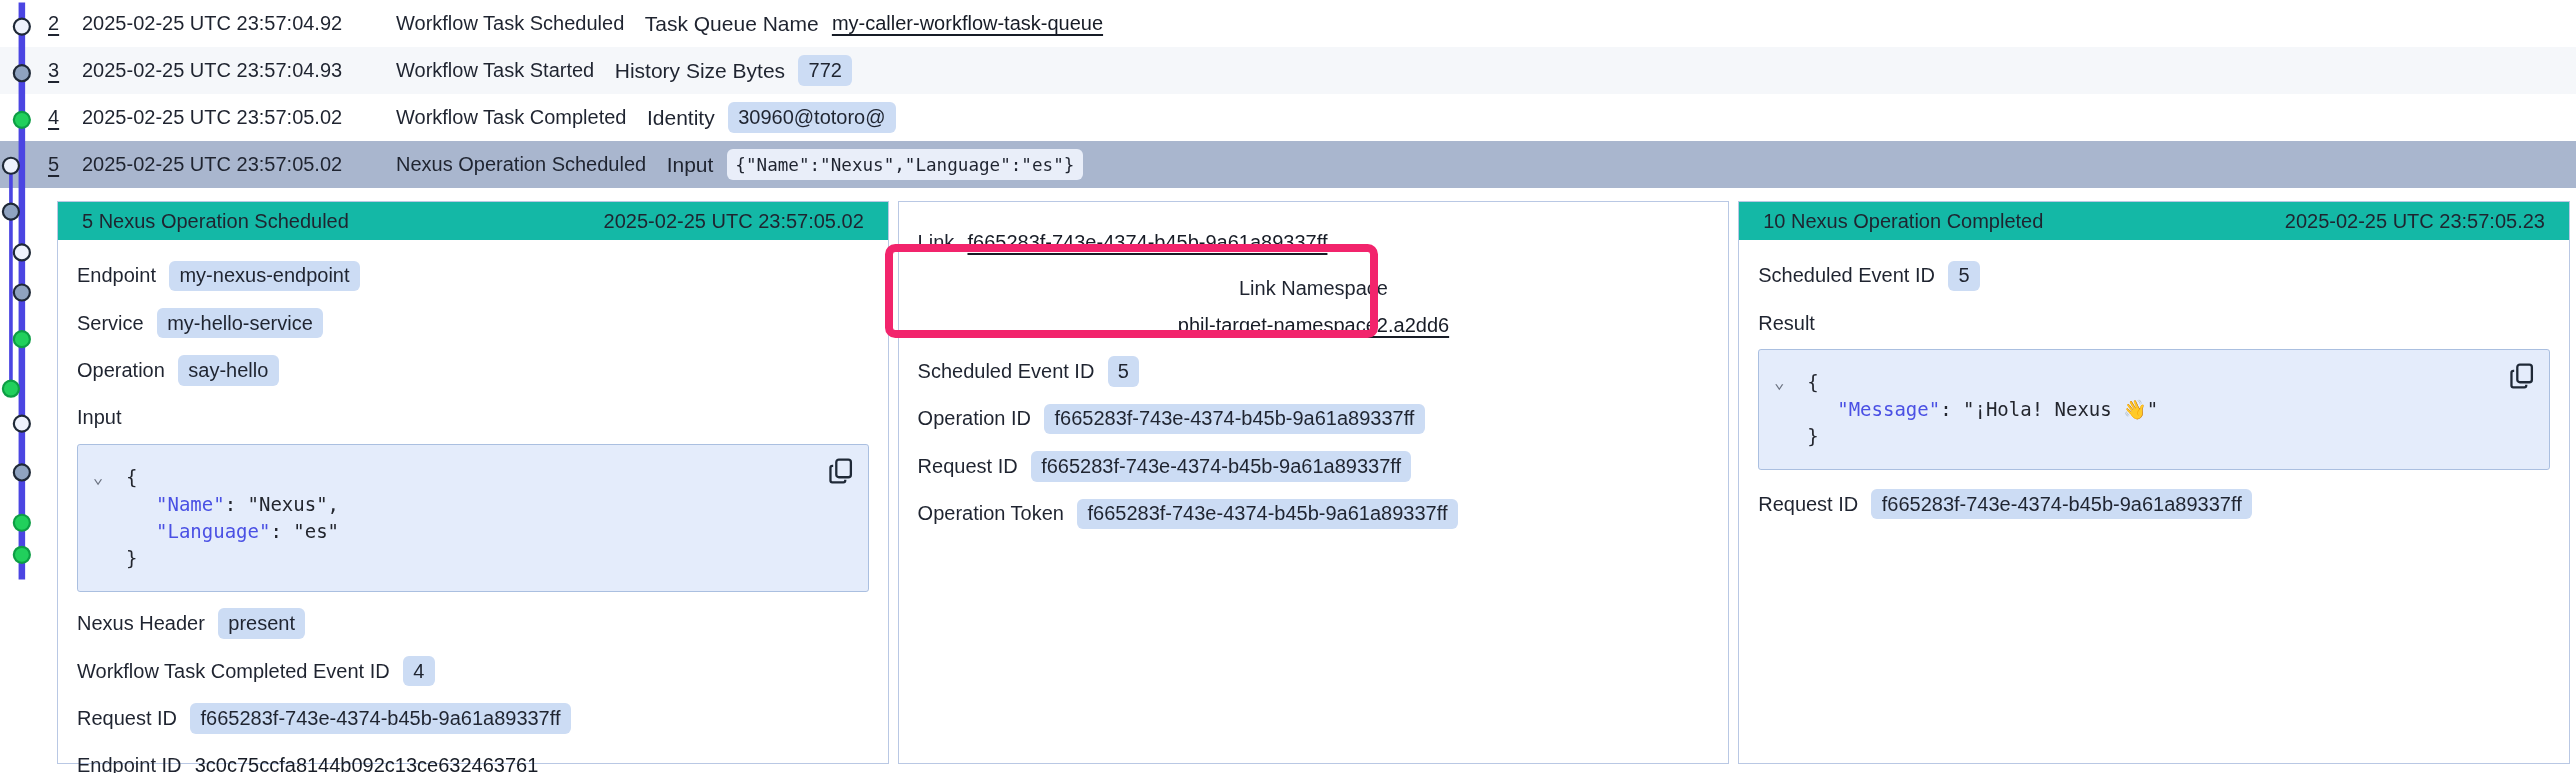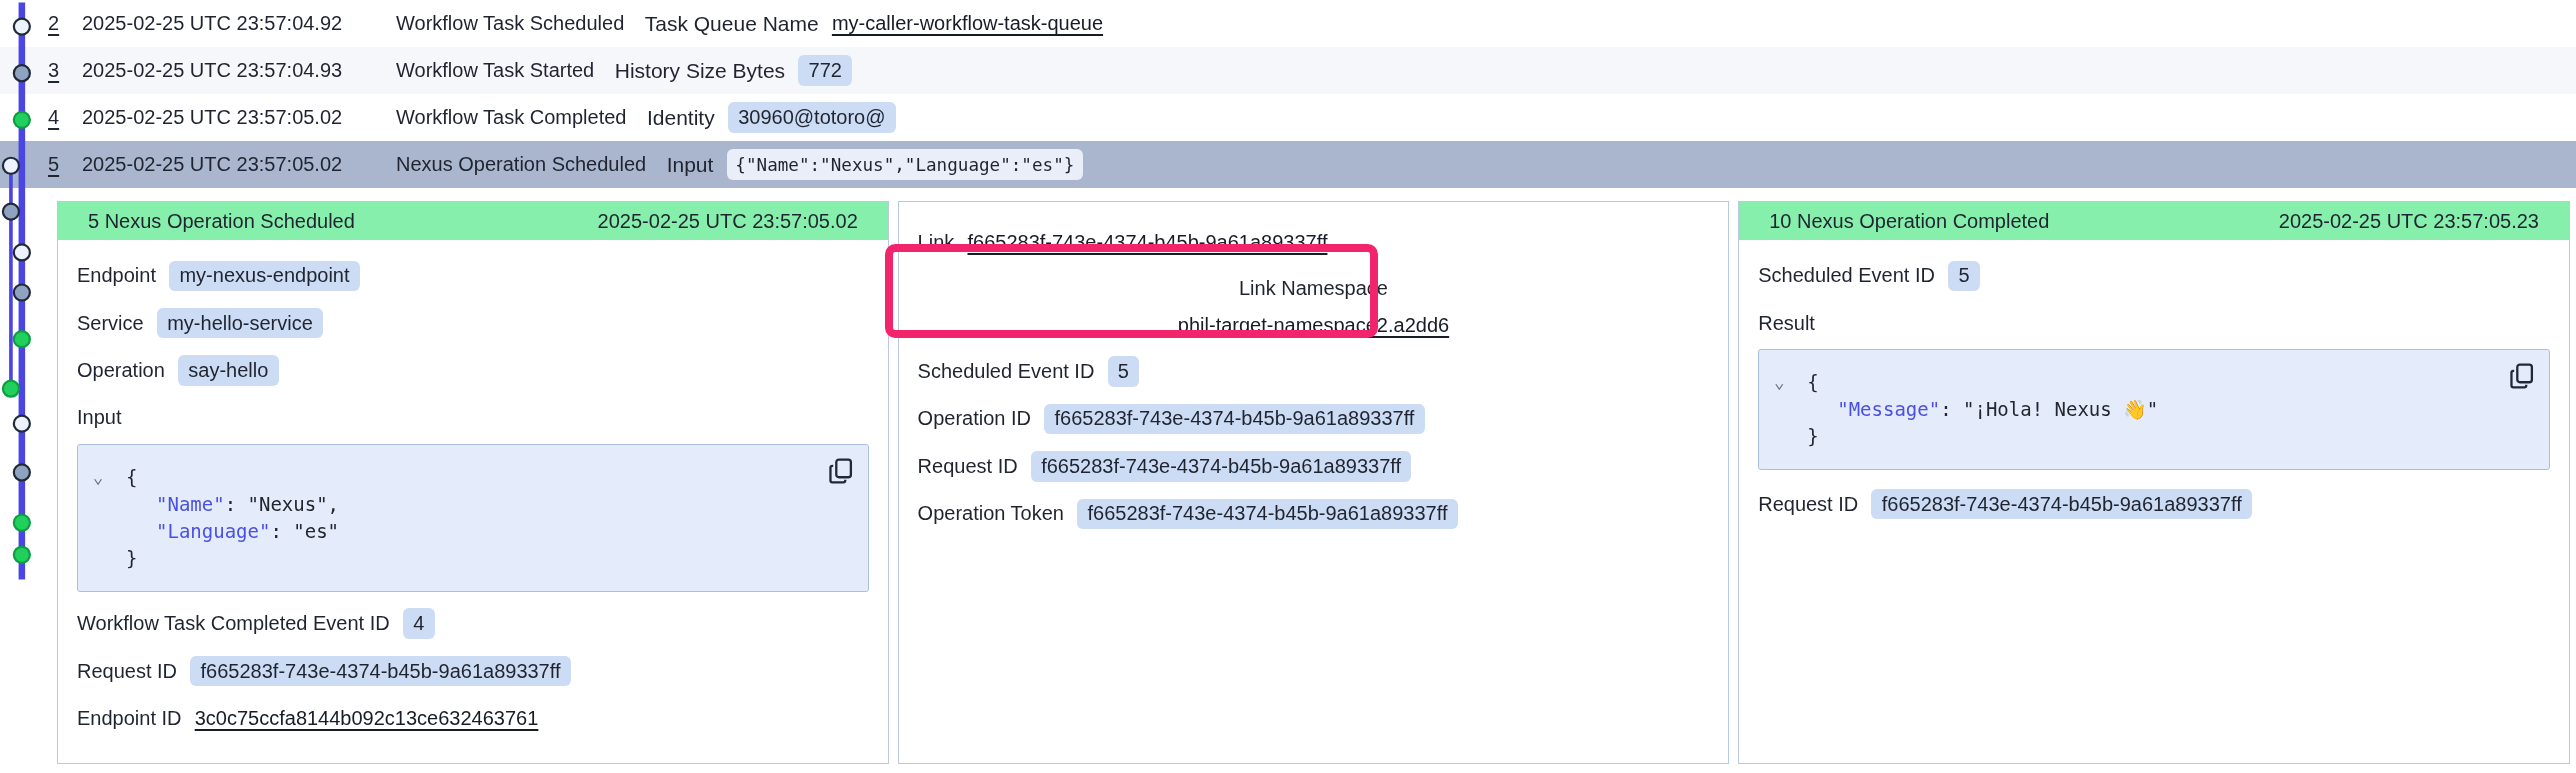--- a/index.html
+++ b/index.html
@@ -23,21 +23,21 @@
   .evt-name { font-weight:400; }
   .evt-detail-label { margin-left:20.5px; font-size:21px; }
   .evt-value { margin-left:13.2px; }
   .link { color:#171c26; text-decoration:underline; text-underline-offset:4.4px; text-decoration-thickness:1.5px; cursor:pointer; }
   .badge { background:#ccdcf4; border-radius:5.9px; padding:3.7px 10.3px; display:inline-block; }
   .badge.light { background:#e9eef9; font-family:"DejaVu Sans Mono", monospace; font-size:17.6px; padding:5.1px 8.8px; }
 
   
   .panels { position:absolute; left:57px; top:201px; width:2513px; height:563px; display:flex; gap:8.8px; z-index:2; }
   .panel { flex:1 1 0; border:1.5px solid #b9c8e4; background:#ffffff; display:flex; flex-direction:column; min-width:0; }
-  .panel-header { height:38px; flex:none; background:#86efac; display:flex; justify-content:space-between; align-items:center; padding:0 30px; }
+  .panel-header { height:38px; flex:none; background:#14b8a6; display:flex; justify-content:space-between; align-items:center; padding:0 24px; }
   .panel-body { padding:4.4px 19px 0 19px; position:relative; }
   .field-row { display:flex; align-items:center; margin-top:15.4px; min-height:32px; gap:13.2px; white-space:nowrap; }
   .field-label { flex:none; }
 
   
   .code-block {
     margin-top:10.3px; background:#e4ecfb; border:1.5px solid #aabfe0; border-radius:2.9px;
     position:relative; padding:19px 44px 19px 0;
     font-family:"DejaVu Sans Mono", monospace; font-size:19px; line-height:27px; color:#23262e;
   }
@@ -139,20 +139,24 @@
             <rect x="7" y="2" width="14" height="17" rx="2.5"></rect>
             <path d="M4 8 H3.2 A1.8 1.8 0 0 0 1.4 9.8 V22.2 A1.8 1.8 0 0 0 3.2 24 H13.8 A1.8 1.8 0 0 0 15.6 22.2 V21.5"></path>
           </svg>
         </button>
         <div class="code-line">{</div>
         <div class="code-line entry"><span class="jkey">"Name"</span><span>: </span><span>"Nexus",</span></div>
         <div class="code-line entry"><span class="jkey">"Language"</span><span>: </span><span>"es"</span></div>
         <div class="code-line">}</div>
       </div>
       <div class="field-row">
+        <span class="field-label">Nexus Header</span>
+        <span class="badge">present</span>
+      </div>
+      <div class="field-row">
         <span class="field-label">Workflow Task Completed Event ID</span>
         <span class="badge">4</span>
       </div>
       <div class="field-row">
         <span class="field-label">Request ID</span>
         <span class="badge">f665283f-743e-4374-b45b-9a61a89337ff</span>
       </div>
       <div class="field-row">
         <span class="field-label">Endpoint ID</span>
         <span class="link">3c0c75ccfa8144b092c13ce632463761</span>

